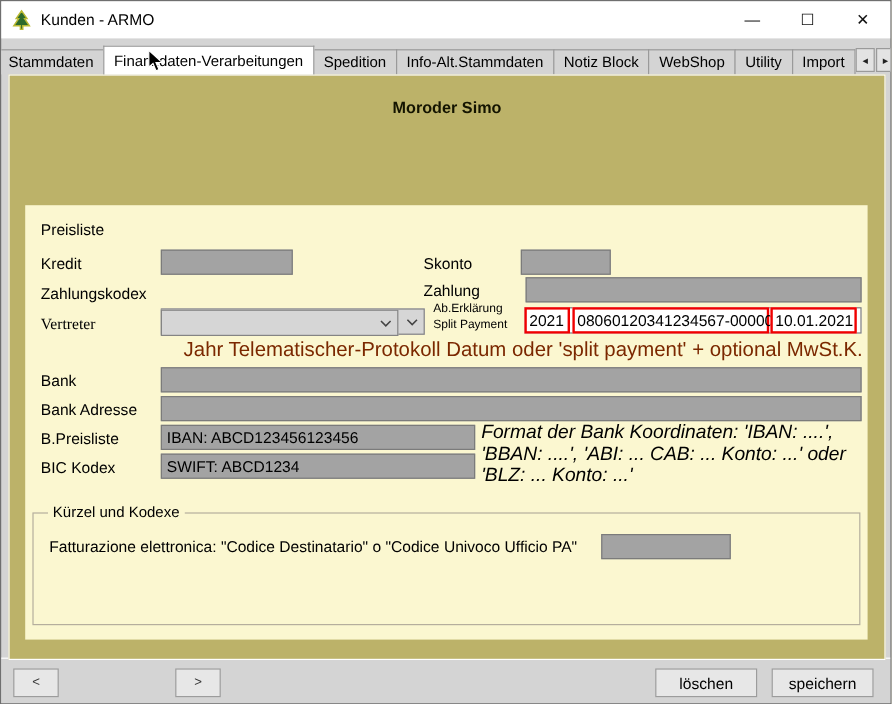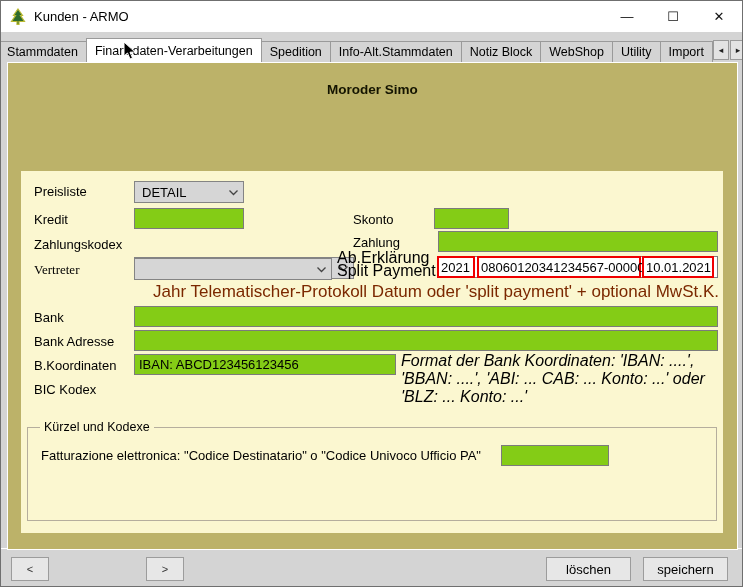--- a/index.html
+++ b/index.html
@@ -29,21 +29,21 @@
 
   
   .content{ position:absolute; left:6px; top:61px; width:731px; height:488px;
             background:#bcb269; border:1px solid #ffffff; z-index:1; }
   .customer-title{ position:absolute; top:19px; left:0; right:0; text-align:center;
                    font-weight:bold; font-size:13.5px; color:#141400; }
 
   
   .form-panel{ position:absolute; left:13px; top:108px; width:702px; height:362px; background:#fbf7d0; }
   .lbl{ position:absolute; font-size:13px; color:#000; white-space:nowrap; }
-  .inp{ position:absolute; height:21px; border:1px solid #7b7b7b; background:#84cc16;
+  .inp{ position:absolute; height:21px; border:1px solid #7b7b7b; background:#a3a3a3;
         font:13px "Liberation Sans", sans-serif; padding:0 4px; outline:none; }
   .dd{ position:absolute; height:22px; background:#d6d6d6; border:1px solid #848484;
        display:flex; align-items:center; padding:0 4px 0 7px; font-size:13px; color:#000; }
   .dd .chev{ margin-left:auto; display:flex; }
 
   .redrow{ position:absolute; left:416px; top:85px; width:281px; height:22px;
            background:#fff; border:1px solid #7b7b7b; }
   .redbox{ position:absolute; top:-1px; height:22px; border:2px solid #f00000; background:#fff;
            font-size:13px; display:flex; align-items:center; padding:0 2px; white-space:nowrap; }
   .hint-red{ position:absolute; right:4px; top:111px; font-size:17px; color:#7b2800; white-space:nowrap; }
@@ -112,28 +112,20 @@
       <div class="arrow-btn">▸</div>
     </div>
   </div>
 
   <div class="content">
     <div class="customer-title">Moroder Simo</div>
 
     <div class="form-panel">
 
       <span class="lbl" style="left:13px; top:13px;">Preisliste</span>
-      <div class="dd" style="left:113px; top:10px; width:110px;">
-        <span>DETAIL</span>
-        <span class="chev">
-            <svg width="11" height="7">
-              <polyline points="1.5,1.5 5.5,5.5 9.5,1.5" stroke="#444" stroke-width="1.3" fill="none"></polyline>
-            </svg>
-          </span>
-      </div>
 
       <span class="lbl" style="left:13px; top:41px;">Kredit</span>
       <input class="inp" style="left: 113px; top: 37px; width: 110px;" value="">
 
       <span class="lbl" style="left:13px; top:66px;">Zahlungskodex</span>
       <div class="dd" style="left:113px; top:72px; width:220px;margin-top:14px;">
         <span>30 Tage Ende Monat</span>
         <span class="chev">
             <svg width="11" height="7">
               <polyline points="1.5,1.5 5.5,5.5 9.5,1.5" stroke="#444" stroke-width="1.3" fill="none"></polyline>
@@ -150,42 +142,43 @@
             </svg>
           </span>
       </div>
 
       <span class="lbl" style="left:332px; top:41px;">Skonto</span>
       <input class="inp" style="left: 413px; top: 37px; width: 75px;" value="">
 
       <span class="lbl" style="left:332px; top:64px;">Zahlung</span>
       <input class="inp" style="left: 417px; top: 60px; width: 280px;" value="">
 
-      <span class="lbl" style="left:316px; top:80px; font-size:16px; line-height:13px;">
+      <span class="lbl" style="left:340px; top:80px; font-size:10px; line-height:13px;">
         <span>Ab.Erklärung</span><br>
         <span>Split Payment</span>
       </span>
 
       <div class="redrow">
         <div class="redbox" style="left:-1px; width:38px;">2021</div>
         <div class="redbox" style="left:39px; width:164px;">08060120341234567-000001</div>
         <div class="redbox" style="left:204px; width:72px;">10.01.2021</div>
       </div>
       <div class="hint-red">Jahr Telematischer-Protokoll Datum oder 'split payment' + optional MwSt.K.</div>
 
       <span class="lbl" style="left:13px; top:139px;">Bank</span>
       <input class="inp" style="left: 113px; top: 135px; width: 584px;" value="">
 
       <span class="lbl" style="left:13px; top:163px;">Bank Adresse</span>
       <input class="inp" style="left: 113px; top: 159px; width: 584px;" value="">
 
-      <span class="lbl" style="left:13px; top:187px;">B.Koordinaten</span>
+      <span class="lbl" style="left:13px; top:187px;">B.Preisliste</span>
       <input class="inp" style="left: 113px; top: 183px; width: 262px;" value="IBAN: ABCD123456123456">
 
       <span class="lbl" style="left:13px; top:211px;">BIC Kodex</span>
+      <input class="inp" style="left: 113px; top: 207px; width: 262px;" value="SWIFT: ABCD1234">
 
       <div class="format-hint">Format der Bank Koordinaten: 'IBAN: ....', 'BBAN: ....', 'ABI: ... CAB: ... Konto: ...'  oder 'BLZ: ... Konto: ...'</div>
 
       <div class="grpbox">
         <span class="legend">Kürzel und Kodexe</span>
         <span class="lbl" style="left:13px; top:20px;">Fatturazione elettronica: "Codice Destinatario" o "Codice Univoco Ufficio PA"</span>
         <input class="inp" style="left: 473px; top: 17px; width: 108px;" value="">
       </div>
 
     </div>

